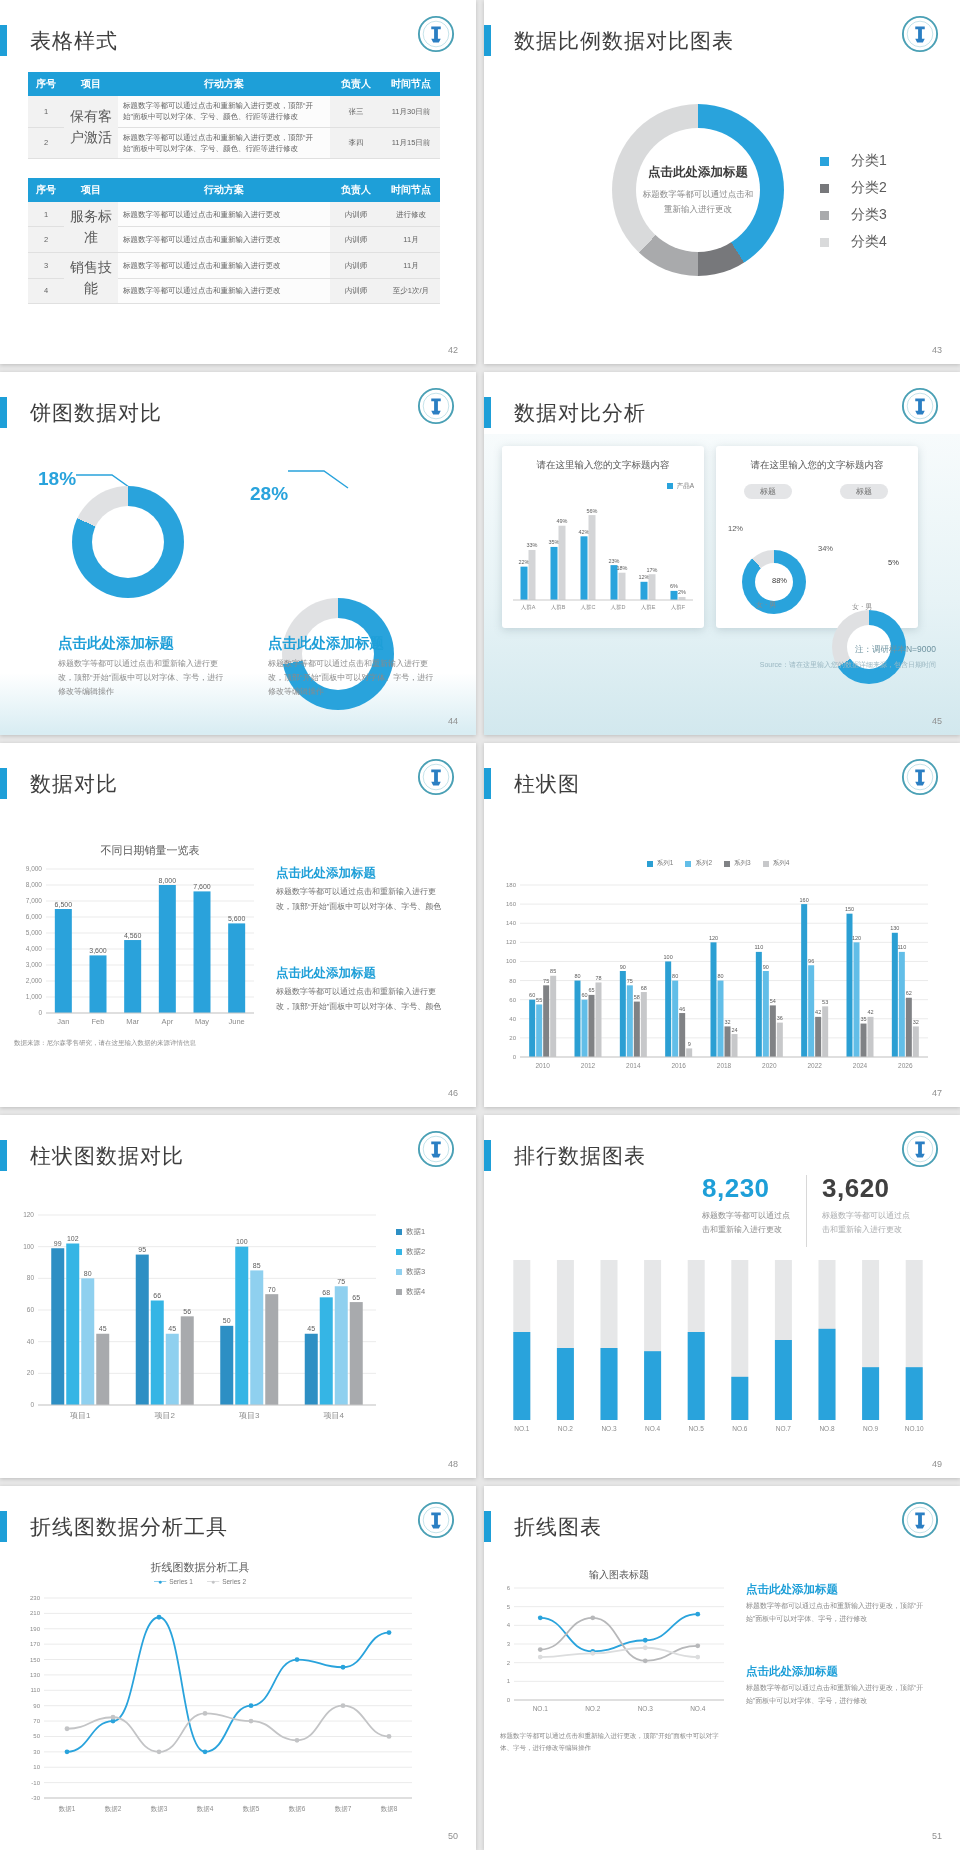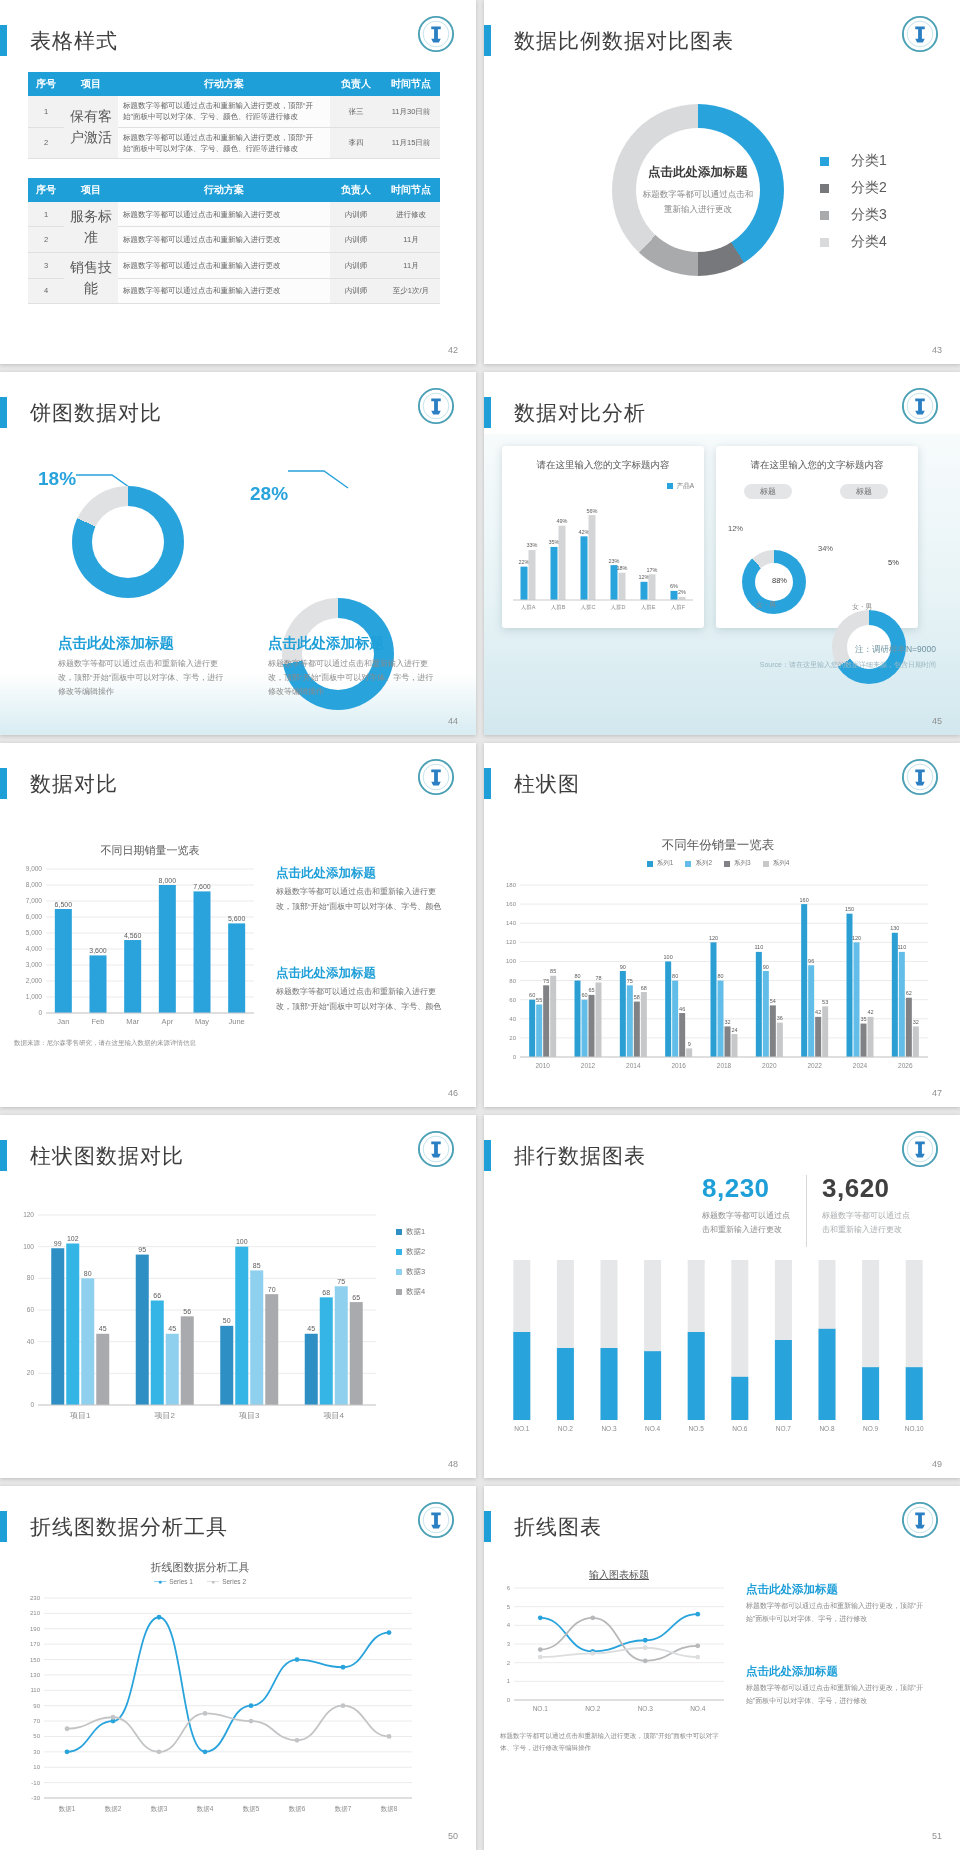--- a/index.html
+++ b/index.html
@@ -364,21 +364,20 @@
   <div class="slide">
     <div class="accent"></div>
     <div class="s-title">柱状图</div>
     <span class="logo">
       <svg viewBox="0 0 40 40" width="38" height="38">
           <circle cx="20" cy="20" r="18" fill="#fff" stroke="#4aa0b5" stroke-width="2"></circle>
           <circle cx="20" cy="20" r="13.5" fill="none" stroke="#c3e1e9" stroke-width="1"></circle>
           <path d="M15 12h10v3h-3v10h3l-2 4h-6l-2-4h3V15h-3z" fill="#2b7fc3"></path>
         </svg>
     </span>
-    <div class="abs chart-title" style="left:0;top:94px;width:468px;text-align:center;font-size:12.5px;">不同年份销量一览表</div>
     <div class="abs" style="left:0;top:116px;width:468px;display:flex;justify-content:center;gap:12px;">
       <span class="lg-sm">
           <span class="sq small" style="background: rgb(43, 159, 211);"></span>
           <span>系列1</span>
         </span>
       <span class="lg-sm">
           <span class="sq small" style="background: rgb(98, 190, 232);"></span>
           <span>系列2</span>
         </span>
       <span class="lg-sm">
@@ -715,21 +714,21 @@
   <div class="slide">
     <div class="accent"></div>
     <div class="s-title">折线图表</div>
     <span class="logo">
       <svg viewBox="0 0 40 40" width="38" height="38">
           <circle cx="20" cy="20" r="18" fill="#fff" stroke="#4aa0b5" stroke-width="2"></circle>
           <circle cx="20" cy="20" r="13.5" fill="none" stroke="#c3e1e9" stroke-width="1"></circle>
           <path d="M15 12h10v3h-3v10h3l-2 4h-6l-2-4h3V15h-3z" fill="#2b7fc3"></path>
         </svg>
     </span>
-    <div class="abs chart-title" style="left:20px;top:82px;width:230px;text-align:center;font-size:10px;text-decoration:underline;">输入图表标题</div>
+    <div class="abs chart-title" style="left:20px;top:82px;width:230px;text-align:center;font-size:10px;">输入图表标题</div>
     <div class="abs" style="left:14px;top:96px;"><svg width="234" height="132">
           <line x1="16" y1="6" x2="226" y2="6" stroke="#ebebeb" stroke-width="1"></line>
           <text x="12" y="8" text-anchor="end" font-size="6" fill="#8c8c8c">6</text>
           <line x1="16" y1="24.666666666666668" x2="226" y2="24.666666666666668" stroke="#ebebeb" stroke-width="1"></line>
           <text x="12" y="26.666666666666668" text-anchor="end" font-size="6" fill="#8c8c8c">5</text>
           <line x1="16" y1="43.333333333333336" x2="226" y2="43.333333333333336" stroke="#ebebeb" stroke-width="1"></line>
           <text x="12" y="45.333333333333336" text-anchor="end" font-size="6" fill="#8c8c8c">4</text>
           <line x1="16" y1="62" x2="226" y2="62" stroke="#ebebeb" stroke-width="1"></line>
           <text x="12" y="64" text-anchor="end" font-size="6" fill="#8c8c8c">3</text>
           <line x1="16" y1="80.66666666666667" x2="226" y2="80.66666666666667" stroke="#ebebeb" stroke-width="1"></line>

